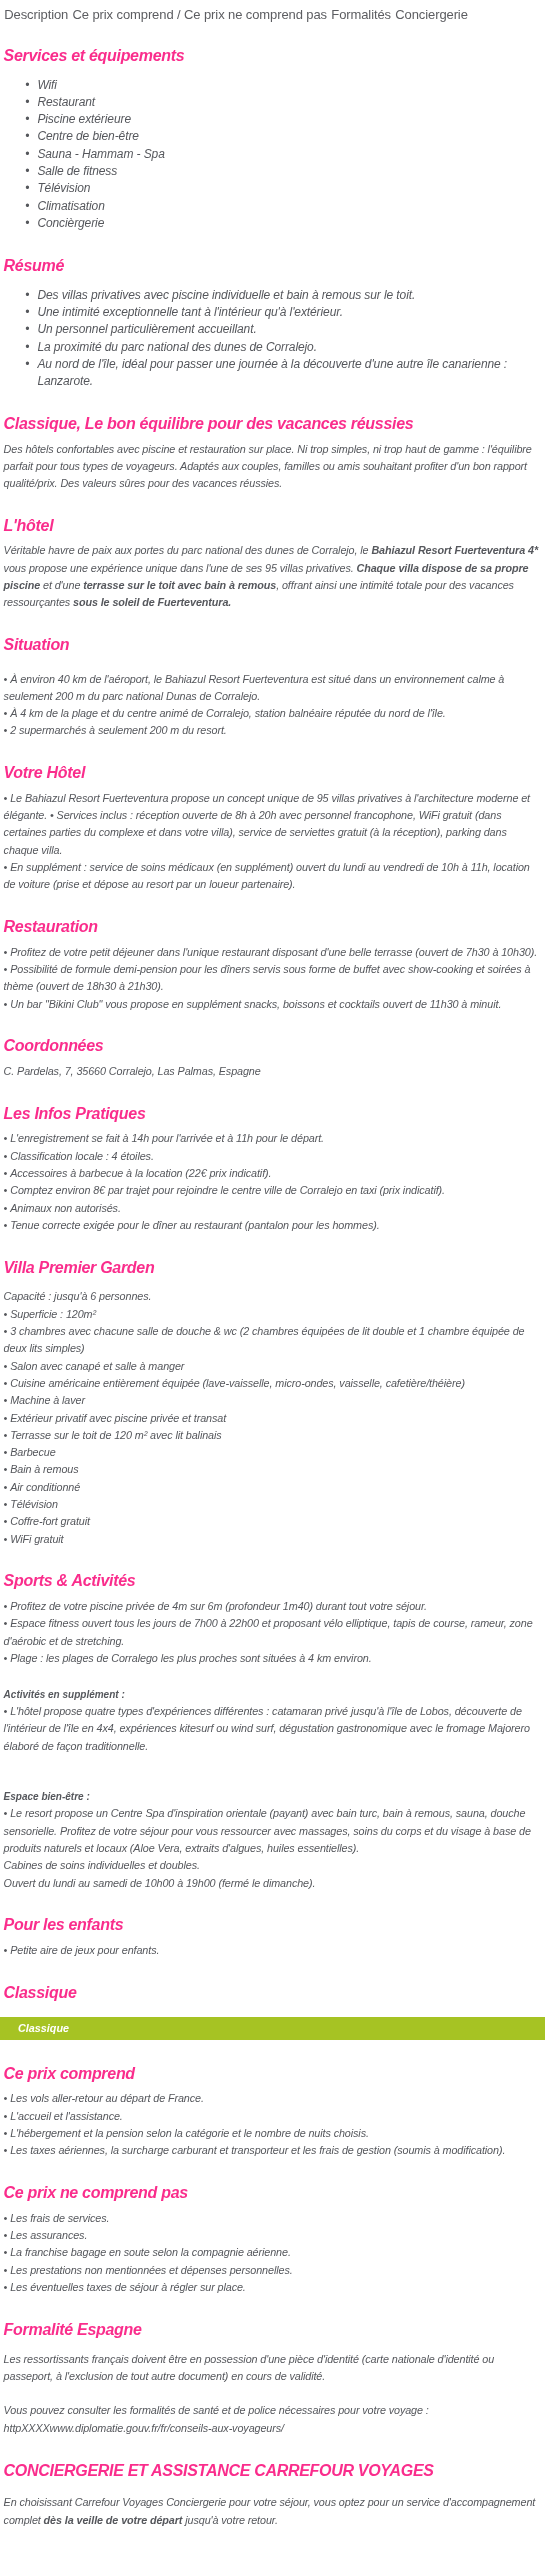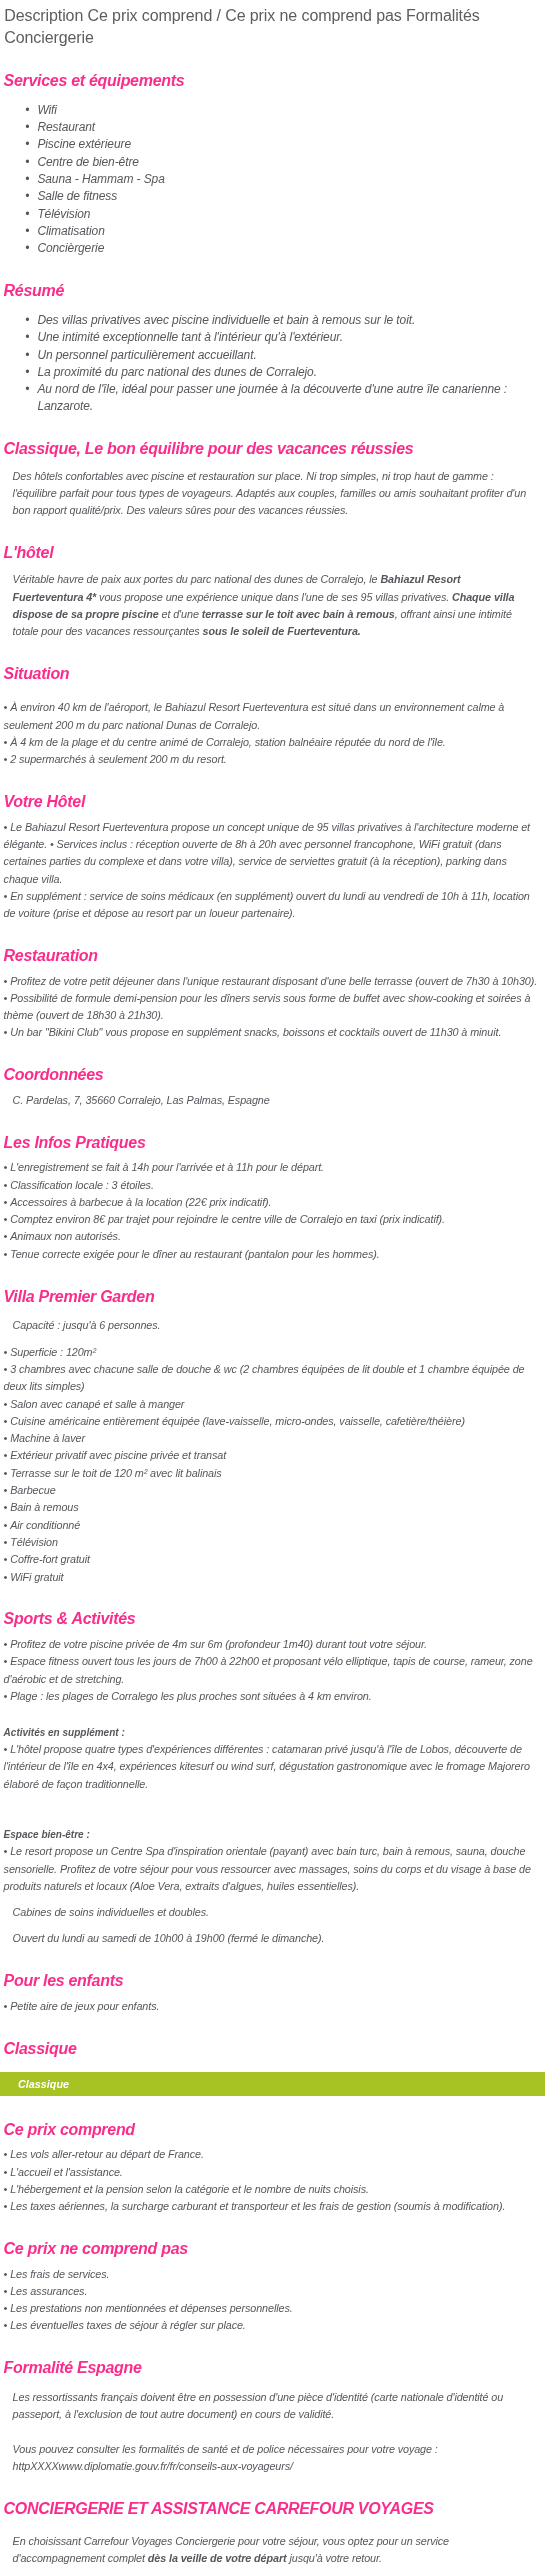--- a/index.html
+++ b/index.html
@@ -16,21 +16,21 @@
     background:#ffffff;
     color:var(--body-text);
     font-family:"Liberation Sans", sans-serif;
   }
   main{padding:2.9px 2.9px 43px 3.6px;}
   .tab-bar{
     display:flex;
     flex-wrap:wrap;
     gap:4.3px;
     padding:4.3px 0 0 0.7px;
-    font-size:16px;
+    font-size:13px;
     font-style:normal;
     color:var(--nav-text);
     letter-spacing:-0.1px;
   }
   .tab{white-space:nowrap;}
   h2.section-heading{
     color:var(--pink);
     font-size:16px;
     line-height:1.15;
     font-weight:bold;
@@ -59,21 +59,21 @@
   }
   .bullets p{
     margin:0;
     line-height:17.3px;
     font-style:italic;
     font-size:10.8px;
     letter-spacing:-0.1px;
   }
   .bullets p::before{content:"\2022\00a0";}
   .para{
-    margin:9px;
+    margin:0;
     line-height:17.3px;
     font-style:italic;
     font-size:10.8px;
     letter-spacing:-0.1px;
   }
   .label{
     margin:0;
     line-height:17.3px;
     font-style:italic;
     font-weight:bold;
@@ -148,21 +148,21 @@
       <div class="bullets">
         <p>Profitez de votre petit déjeuner dans l'unique restaurant disposant d'une belle terrasse (ouvert de 7h30 à 10h30).</p>
         <p>Possibilité de formule demi-pension pour les dîners servis sous forme de buffet avec show-cooking et soirées à thème (ouvert de 18h30 à 21h30).</p>
         <p>Un bar "Bikini Club" vous propose en supplément snacks, boissons et cocktails ouvert de 11h30 à minuit.</p>
       </div>
       <h2 class="section-heading">Coordonnées</h2>
       <p class="para" style="margin-top: 4.3px;">C. Pardelas, 7, 35660 Corralejo, Las Palmas, Espagne</p>
       <h2 class="section-heading">Les Infos Pratiques</h2>
       <div class="bullets">
         <p>L'enregistrement se fait à 14h pour l'arrivée et à 11h pour le départ.</p>
-        <p>Classification locale : 3 étoiles.</p>
+        <p>Classification locale : 4 étoiles.</p>
         <p>Accessoires à barbecue à la location (22€ prix indicatif).</p>
         <p>Comptez environ 8€ par trajet pour rejoindre le centre ville de Corralejo en taxi (prix indicatif).</p>
         <p>Animaux non autorisés.</p>
         <p>Tenue correcte exigée pour le dîner au restaurant (pantalon pour les hommes).</p>
       </div>
       <h2 class="section-heading">Villa Premier Garden</h2>
       <p class="para" style="margin-top: 11.5px;">Capacité : jusqu'à 6 personnes.</p>
       <div class="bullets">
         <p>Superficie : 120m²</p>
         <p>3 chambres avec chacune salle de douche &amp; wc (2 chambres équipées de lit double et 1 chambre équipée de deux lits simples)</p>
@@ -204,20 +204,21 @@
       <div class="bullets">
         <p>Les vols aller-retour au départ de France.</p>
         <p>L'accueil et l'assistance.</p>
         <p>L'hébergement et la pension selon la catégorie et le nombre de nuits choisis.</p>
         <p>Les taxes aériennes, la surcharge carburant et transporteur et les frais de gestion (soumis à modification).</p>
       </div>
       <h2 class="section-heading">Ce prix ne comprend pas</h2>
       <div class="bullets">
         <p>Les frais de services.</p>
         <p>Les assurances.</p>
+        <p>La franchise bagage en soute selon la compagnie aérienne.</p>
         <p>Les prestations non mentionnées et dépenses personnelles.</p>
         <p>Les éventuelles taxes de séjour à régler sur place.</p>
       </div>
       <h2 class="section-heading">Formalité Espagne</h2>
       <p class="para" style="margin-top: 11.5px;">Les ressortissants français doivent être en possession d'une pièce d'identité (carte nationale d'identité ou passeport, à l'exclusion de tout autre document) en cours de validité.</p>
       <p class="para" style="margin-top: 17.3px;"><span>Vous pouvez consulter les formalités de santé et de police nécessaires pour votre voyage :</span><br><span>httpXXXXwww.diplomatie.gouv.fr/fr/conseils-aux-voyageurs/</span></p>
       <h2 class="section-heading">CONCIERGERIE ET ASSISTANCE CARREFOUR VOYAGES</h2>
       <p class="para" style="margin-top: 14.4px;"><span>En choisissant Carrefour Voyages Conciergerie pour votre séjour, vous optez pour un service d'accompagnement complet </span><b>dès la veille de votre départ</b><span> jusqu'à votre retour.</span></p>
     </div>
 </main>

